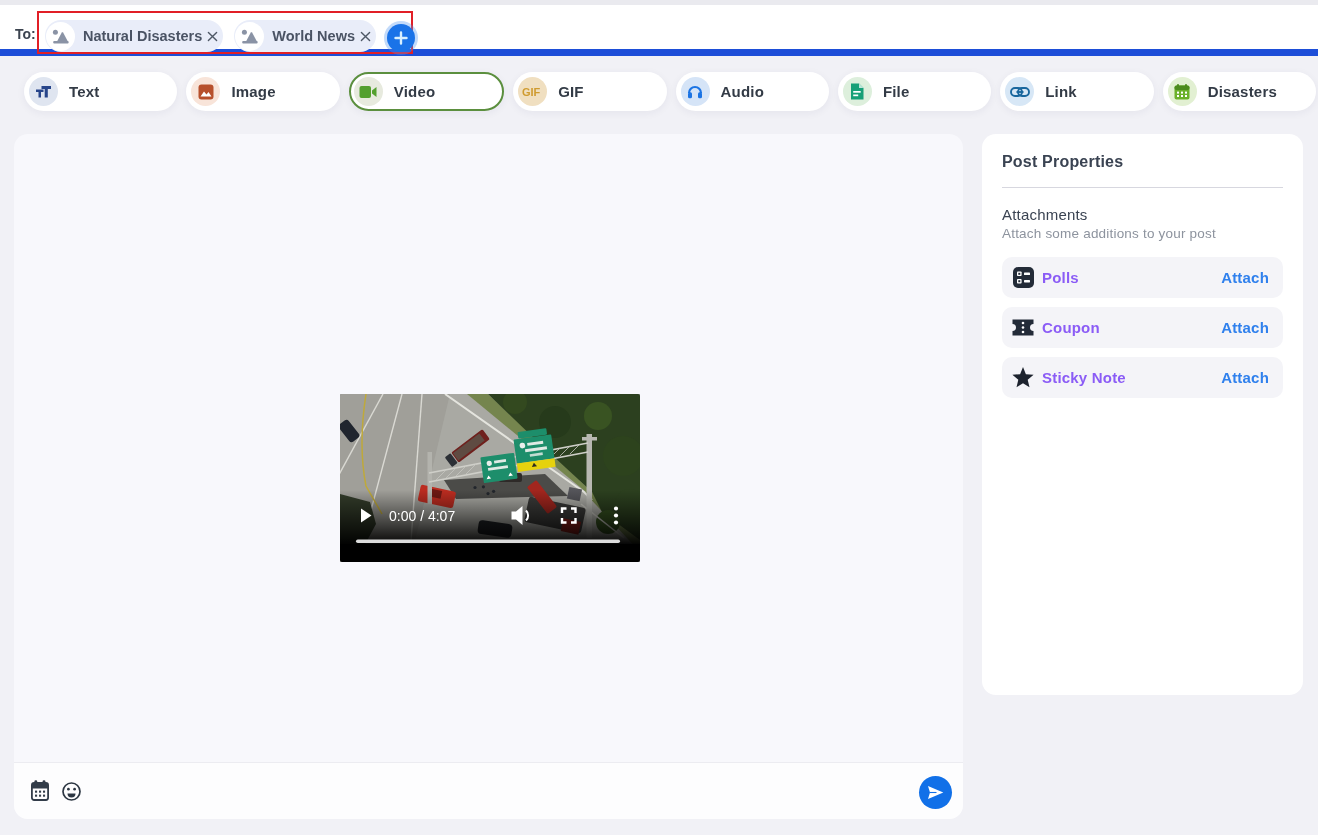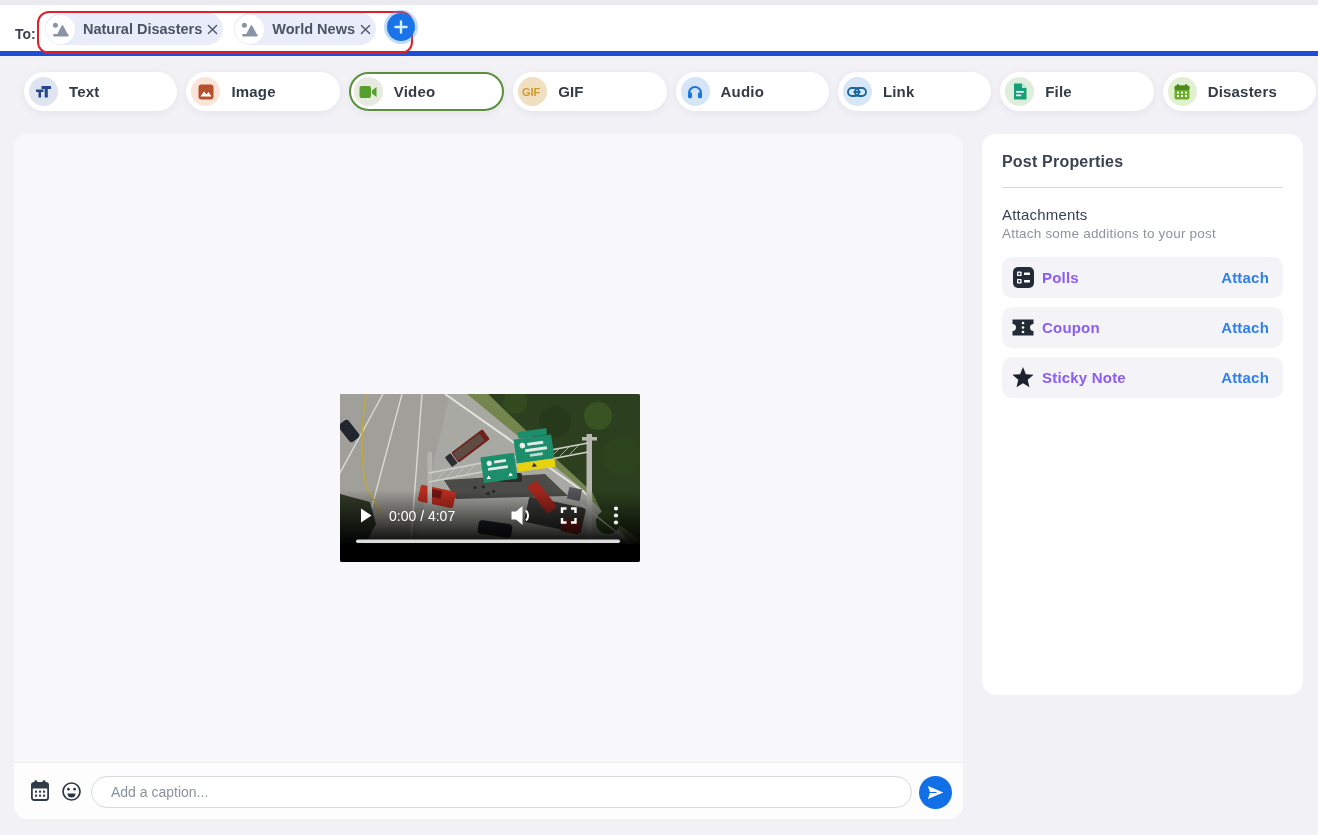--- a/index.html
+++ b/index.html
@@ -1,21 +1,21 @@
 <!DOCTYPE html>
 <html><head>
 <meta charset="utf-8">
 <style>
   * { margin:0; padding:0; box-sizing:border-box; }
   html,body { width:1318px; height:835px; overflow:hidden; }
   body { font-family:"Liberation Sans", sans-serif; background:#f1f1f6; position:relative; }
   .topstrip { position:absolute; left:0; top:0; width:1318px; height:5px; background:#eaeaef; }
-  header { position:absolute; left:0; top:5px; width:1318px; height:51px; background:#ffffff; border-bottom:5px solid #1d4ed8; }
+  header { position:absolute; left:0; top:5px; width:1318px; height:51px; background:#ffffff; border-bottom:7px solid #1d4ed8; }
   .tolabel { position:absolute; left:15px; top:21px; font-size:14px; font-weight:bold; color:#3c4450; }
-  .redbox { position:absolute; left:37px; top:6px; width:376px; height:43px; border:2px solid #e11f26; border-radius:12px; display:flex; align-items:flex-start; padding-left:6px; }
+  .redbox { position:absolute; left:37px; top:6px; width:376px; height:43px; border:2px solid #e11f26; border-radius:0; display:flex; align-items:flex-end; padding-left:6px; }
   .chip { height:32px; background:#e9edf9; border-radius:16px; display:flex; align-items:center; margin-right:11px; padding-right:4px; white-space:nowrap; }
   .chip .av { width:29px; height:29px; border-radius:50%; background:#ffffff; margin:1px 8px 1px 1px; display:flex; align-items:center; justify-content:center; flex:none; }
   .chip .nm { font-size:14.5px; font-weight:bold; color:#4a5364; margin-right:4px; }
   .chip .x { display:flex; align-items:center; }
   .plusbtn { flex:none; width:28px; height:28px; border-radius:50%; background:#1a73e8; box-shadow:0 0 0 3px rgba(80,150,240,0.35); display:flex; align-items:center; justify-content:center; }
   
   nav { position:absolute; left:11px; top:72px; width:1318px; height:39px; display:flex; padding:0 13px; gap:9px; }
   .tab { flex:1; background:#ffffff; border-radius:20px; box-shadow:0 2px 8px rgba(40,40,80,0.06); display:flex; align-items:center; padding-left:5px; }
   .tab .ic { width:29px; height:29px; border-radius:50%; display:flex; align-items:center; justify-content:center; flex:none; }
   .tab .lb { font-size:15px; font-weight:bold; color:#333b46; margin-left:11px; letter-spacing:0.2px; }
@@ -122,39 +122,39 @@
       <div class="ic" style="background:#d5e4f7">
         <svg width="16" height="16" viewBox="0 0 16 16">
           <path d="M2 9 a6 6 0 0 1 12 0" fill="none" stroke="#1b74e4" stroke-width="2.2"></path>
           <rect x="1" y="8.2" width="4" height="6" rx="1.5" fill="#1b74e4"></rect>
           <rect x="11" y="8.2" width="4" height="6" rx="1.5" fill="#1b74e4"></rect>
         </svg>
       </div>
       <div class="lb">Audio</div>
     </div>
   <div class="tab">
-      <div class="ic" style="background:#d7e7f6">
-        <svg width="20" height="10" viewBox="0 0 20 10">
-          <rect x="1" y="1" width="11" height="8" rx="4" fill="none" stroke="#19679e" stroke-width="1.9"></rect>
-          <rect x="8" y="1" width="11" height="8" rx="4" fill="none" stroke="#19679e" stroke-width="1.9"></rect>
-          <path d="M6.5 5 H13.5" stroke="#19679e" stroke-width="1.9"></path>
-        </svg>
-      </div>
-      <div class="lb">Link</div>
-    </div>
-  <div class="tab">
       <div class="ic" style="background:#ddefdc">
         <svg width="14" height="17" viewBox="0 0 14 17">
           <path d="M1 0.5 H9 L13.5 5 V16.5 H1 Z" fill="#17a077"></path>
           <path d="M9 0.5 L13.5 5 H9 Z" fill="#bfe6da"></path>
           <rect x="3.2" y="8" width="7.5" height="1.7" fill="#fff"></rect>
           <rect x="3.2" y="11.5" width="5" height="1.7" fill="#fff"></rect>
         </svg>
       </div>
       <div class="lb">File</div>
+    </div>
+  <div class="tab">
+      <div class="ic" style="background:#d7e7f6">
+        <svg width="20" height="10" viewBox="0 0 20 10">
+          <rect x="1" y="1" width="11" height="8" rx="4" fill="none" stroke="#19679e" stroke-width="1.9"></rect>
+          <rect x="8" y="1" width="11" height="8" rx="4" fill="none" stroke="#19679e" stroke-width="1.9"></rect>
+          <path d="M6.5 5 H13.5" stroke="#19679e" stroke-width="1.9"></path>
+        </svg>
+      </div>
+      <div class="lb">Link</div>
     </div>
   <div class="tab">
       <div class="ic" style="background:#e2f0d2">
         <svg width="16" height="16" viewBox="0 0 16 16">
           <rect x="0.5" y="1.5" width="15" height="14" rx="2" fill="#6ab129"></rect>
           <rect x="0.5" y="1.5" width="15" height="4.5" rx="2" fill="#4c8b1d"></rect>
           <rect x="3" y="0" width="2" height="3.4" rx="1" fill="#4c8b1d"></rect>
           <rect x="11" y="0" width="2" height="3.4" rx="1" fill="#4c8b1d"></rect>
           <g fill="#fff">
             <rect x="3" y="7.6" width="2" height="2"></rect>
@@ -312,21 +312,20 @@
           <rect x="8" y="14.6" width="2.1" height="2.1"></rect>
           <rect x="12" y="14.6" width="2.1" height="2.1"></rect>
         </g>
       </svg>
     <svg style="position:absolute;left:48px;top:19px" width="19" height="19" viewBox="0 0 19 19">
         <circle cx="9.5" cy="9.5" r="8.5" fill="none" stroke="#2c3642" stroke-width="1.7"></circle>
         <circle cx="6.4" cy="7.2" r="1.35" fill="#2c3642"></circle>
         <circle cx="12.6" cy="7.2" r="1.35" fill="#2c3642"></circle>
         <path d="M5.5 11.5 h8 a4 4 0 0 1-8 0 Z" fill="#2c3642"></path>
       </svg>
-    <div class="capinput">Add a caption...</div>
     <div class="sendbtn">
         <svg width="17" height="15" viewBox="0 0 17 15">
           <path d="M1 1 L16.3 7.5 L1 14 L3 7.5 Z" fill="#ffffff"></path>
           <path d="M3 7.5 H9.5" stroke="#1170e8" stroke-width="1.1"></path>
         </svg>
       </div>
   </div>
 </div>
 <aside>
   <div class="pp-title">Post Properties</div>

